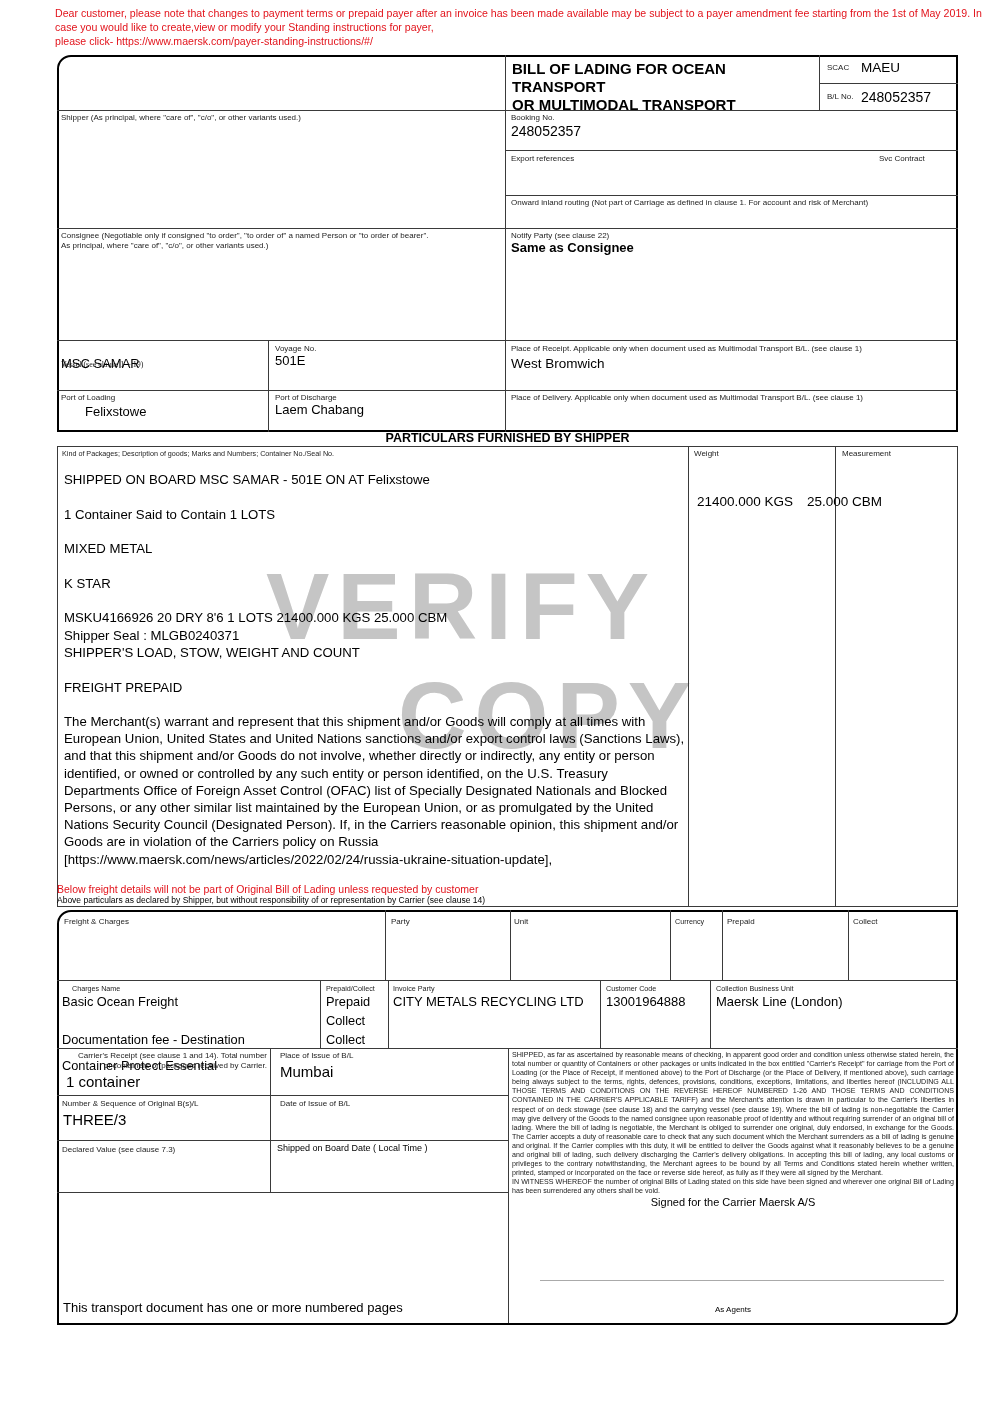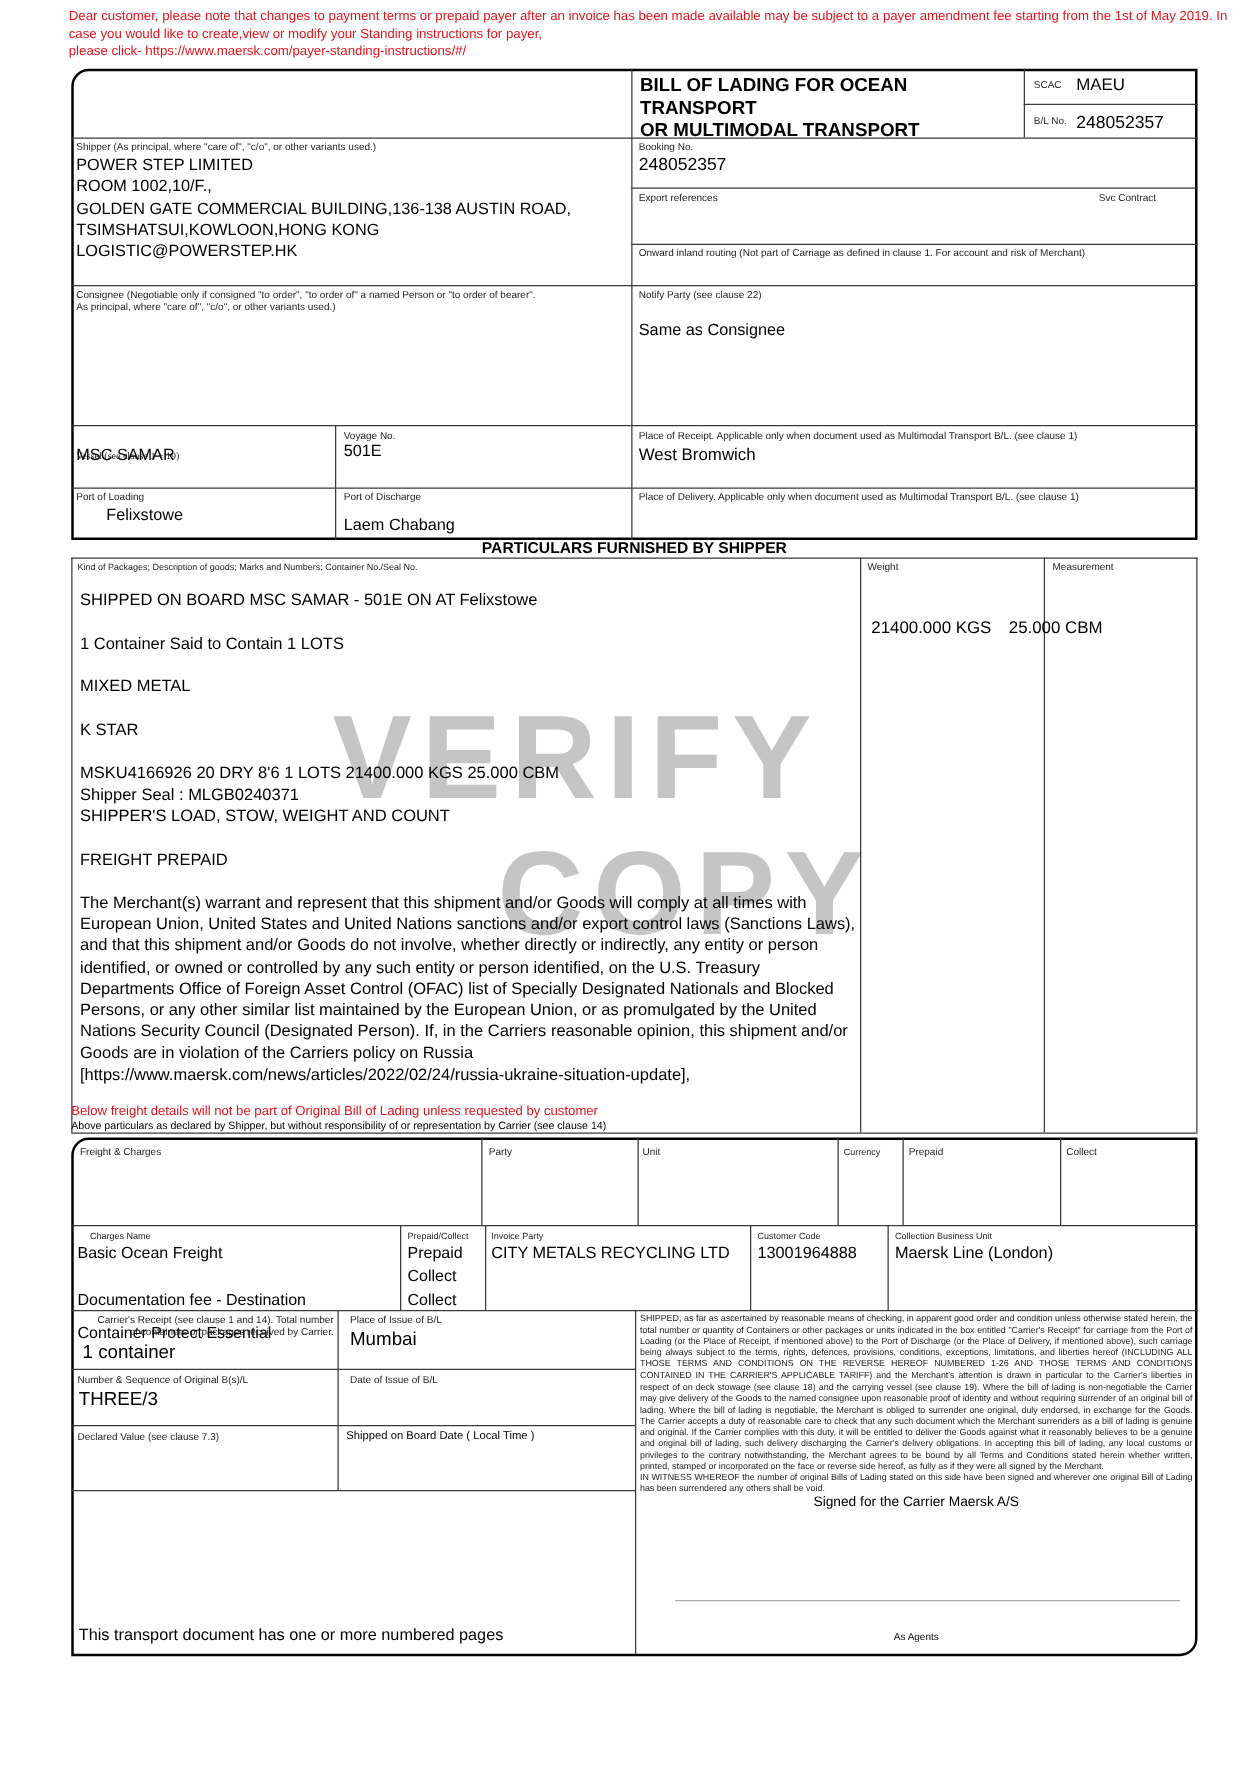--- a/index.html
+++ b/index.html
@@ -48,48 +48,43 @@
   <div class="v fg" style="left:268px; top:340px; height:92px;"></div>
 
   <div class="abs pre fg" style="left:512px; top:60px; width:300px; font-size:15px; font-weight:bold; line-height:18px;">BILL OF LADING FOR OCEAN TRANSPORT
 OR MULTIMODAL TRANSPORT</div>
   <div class="abs lbl fg" style="left:827px; top:63px;">SCAC</div>
   <div class="abs fg" style="left:861px; top:60px; font-size:13.5px;">MAEU</div>
   <div class="abs lbl fg" style="left:827px; top:92px;">B/L No.</div>
   <div class="abs fg" style="left:861px; top:89px; font-size:14px;">248052357</div>
 
   <div class="abs lbl fg" style="left:61px; top:113px; width:430px;">Shipper (As principal, where "care of", "c/o", or other variants used.)</div>
-  <div class="abs val pre fg" style="left:61px; top:123px; width:435px; line-height:17.3px;">POWER STEP LIMITED
-ROOM 1002,10/F.,
-GOLDEN GATE COMMERCIAL BUILDING,136-138 AUSTIN ROAD,
-TSIMSHATSUI,KOWLOON,HONG KONG
-LOGISTIC@POWERSTEP.HK</div>
 
   <div class="abs lbl fg" style="left:511px; top:113px;">Booking No.</div>
   <div class="abs fg" style="left:511px; top:123px; font-size:14px;">248052357</div>
   <div class="abs lbl fg" style="left:511px; top:154px;">Export references</div>
   <div class="abs lbl fg" style="left:879px; top:154px;">Svc Contract</div>
   <div class="abs lbl fg" style="left:511px; top:198px; width:440px;">Onward inland routing (Not part of Carriage as defined in clause 1. For account and risk of Merchant)</div>
 
   <div class="abs lbl pre fg" style="left:61px; top:231px; width:440px;">Consignee (Negotiable only if consigned "to order", "to order of" a named Person or "to order of bearer".
 As principal, where "care of", "c/o", or other variants used.)</div>
   <div class="abs lbl fg" style="left:511px; top:231px;">Notify Party (see clause 22)</div>
-  <div class="abs val fg" style="left:511px; top:256px;">Same as Consignee</div>
+  <div class="abs val fg" style="left:511px; top:240px;font-weight:bold;">Same as Consignee</div>
 
   <div class="abs lbl fg" style="left:61px; top:360px;font-family:Liberation Serif, serif;">Vessel (see clause 1 + 19)</div>
   <div class="abs val fg" style="left:61px; top:356px;">MSC SAMAR</div>
   <div class="abs lbl fg" style="left:275px; top:344px;">Voyage No.</div>
   <div class="abs val fg" style="left:275px; top:353px;">501E</div>
   <div class="abs lbl fg" style="left:511px; top:344px; width:440px;">Place of Receipt. Applicable only when document used as Multimodal Transport B/L. (see clause 1)</div>
   <div class="abs fg" style="left:511px; top:356px; font-size:13.5px;">West Bromwich</div>
 
   <div class="abs lbl fg" style="left:61px; top:393px;">Port of Loading</div>
   <div class="abs val fg" style="left:61px; top:404px;margin-left:24px;">Felixstowe</div>
   <div class="abs lbl fg" style="left:275px; top:393px;">Port of Discharge</div>
-  <div class="abs val fg" style="left:275px; top:412px;text-align:center;">Laem Chabang</div>
+  <div class="abs val fg" style="left:275px; top:402px;text-align:center;">Laem Chabang</div>
   <div class="abs lbl fg" style="left:511px; top:393px; width:440px;">Place of Delivery. Applicable only when document used as Multimodal Transport B/L. (see clause 1)</div>
   <div class="abs val fg" style="left:511px; top:404px;"></div>
 
   <div class="abs fg" style="left:57px; top:431px; width:901px; text-align:center; font-size:12.5px; font-weight:bold;">PARTICULARS FURNISHED BY SHIPPER</div>
 
   <div class="h fg" style="left:57px;  top:446px; width:901px;"></div>
   <div class="h fg" style="left:57px;  top:906px; width:901px;"></div>
   <div class="v fg" style="left:57px;  top:446px; height:460px;"></div>
   <div class="v fg" style="left:957px; top:446px; height:460px;"></div>
   <div class="v fg" style="left:688px; top:446px; height:460px;"></div>

